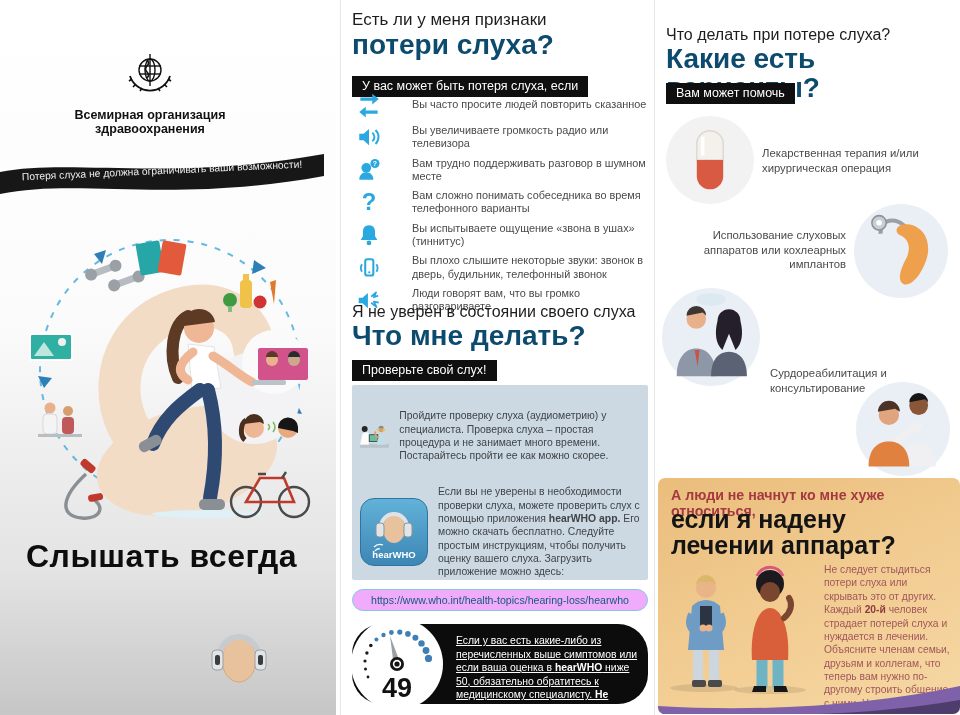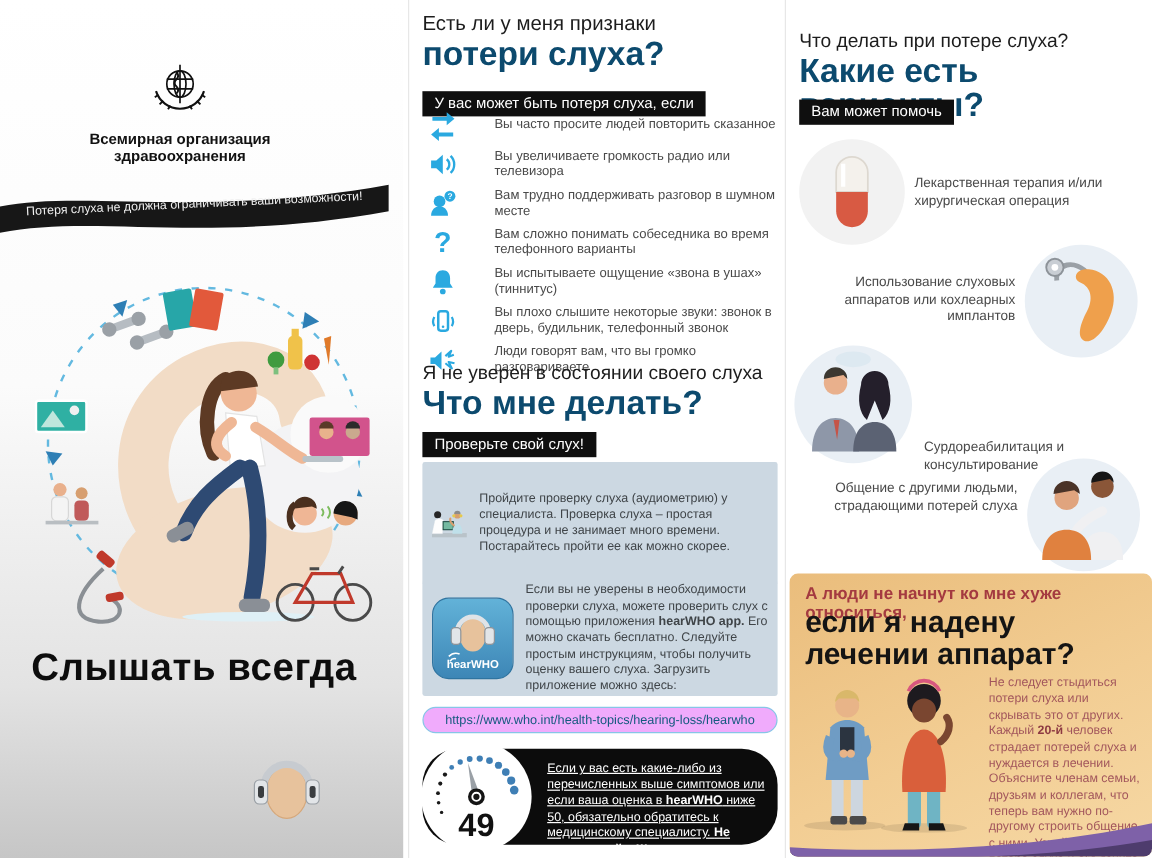--- a/index.html
+++ b/index.html
@@ -382,21 +382,20 @@
         <path d="M15,17 a6,6 0 0 1 12,0 l-2,-2 z" fill="#3c3730"></path>
         <path d="M9,54 c0,-11 5,-17 12,-17 7,0 12,6 12,17 z" fill="#8e97a8"></path>
         <polygon points="20,38 23,38 21.8,48" fill="#c65447"></polygon>
         <circle cx="41" cy="21" r="6" fill="#8a5a3a"></circle>
         <path d="M34,20 a7,7 0 0 1 14,0 c2,8 1,14 -3,18 l-4,-10 -4,10 c-4,-4 -5,-10 -3,-18 z" fill="#241f2b"></path>
         <path d="M30,54 c0,-10 4.5,-15 11,-15 6.5,0 11,5 11,15 z" fill="#5b6273"></path>
       </svg>
     </div>
     <div class="opt-text ot3">Сурдореабилитация и консультирование</div>
 
-    <div class="opt-text ot4">Общение с другими людьми, страдающими потерей слуха</div>
     <div class="opt-circle oc4">
       <svg width="94" height="94" viewBox="0 0 60 60">
         <circle cx="40" cy="15" r="6" fill="#8a5638"></circle>
         <path d="M34,13 a6,6 0 0 1 12,0 l-2,-2 z" fill="#161616"></path>
         <path d="M29,54 c0,-10 4.5,-15 11,-15 6.5,0 11,5 11,15 z" fill="#f0f0f2"></path>
         <path d="M40,28 C33,31 28,35 25,40" fill="none" stroke="#f0f0f2" stroke-width="5" stroke-linecap="round"></path>
         <circle cx="21" cy="21" r="6.5" fill="#e0a47e"></circle>
         <path d="M14,19 a7,7 0 0 1 14,0 l-3,-2 z" fill="#4a3328"></path>
         <path d="M8,54 c0,-11 5.5,-16 13,-16 7.5,0 13,5 13,16 z" fill="#e0813f"></path>
       </svg>

